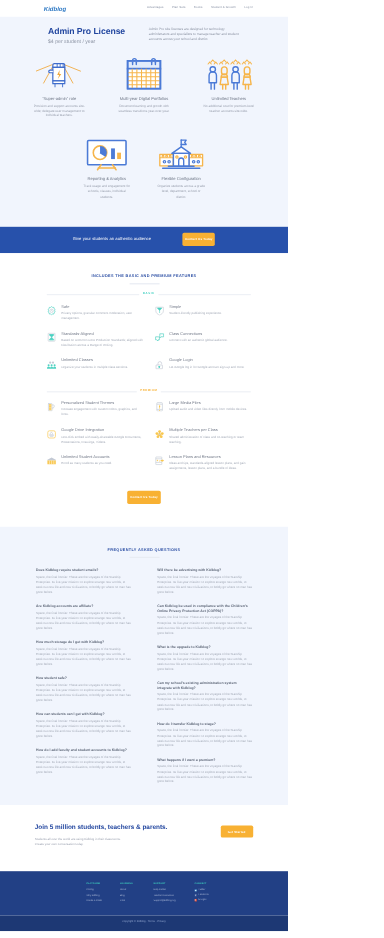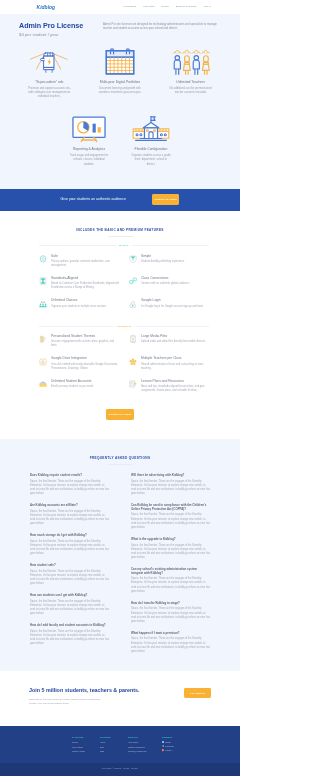--- a/index.html
+++ b/index.html
@@ -15,21 +15,21 @@
   .wrap { width:240px; overflow:hidden; }
 
   
   .hdr { height:14px; background:#fff; display:flex; align-items:center; padding:0 29px 0 29px; }
   .logo { width:21.5px; height:6.8px; margin-left:7px; display:block; }
   .nav { margin-left:auto; display:flex; gap:7px; align-items:center; }
   .nav .nv { font-size:2.4px; color:#8a93a6; text-decoration:none; letter-spacing:.12px; white-space:nowrap; }
 
   
   .hero { background:#f1f5fd; padding-top:8px; padding-bottom:22px; }
-  .hero-inner { display:flex; padding:0 19px; }
+  .hero-inner { display:flex; padding:0 40px; }
   .hero-left { width:84px; flex:0 0 84px; }
   .hero-h1 { font-size:7.2px; font-weight:bold; color:#22469f; letter-spacing:-0.05px; line-height:1.1; }
   .hero-sub { font-size:4.3px; color:#8d94a4; margin-top:1.6px; }
   .hero-right { flex:1; font-size:2.75px; color:#8d94a4; line-height:1.62; padding-top:0.5px; padding-left:0; }
 
   
   .fg { display:flex; padding:0 14px; margin-top:7px; }
   .fg2 { display:flex; padding:0 58px; margin-top:14px; }
   .fcell { flex:1; text-align:center; padding:0 2px; }
   .ficon { height:32px; display:flex; align-items:flex-end; justify-content:center; }

